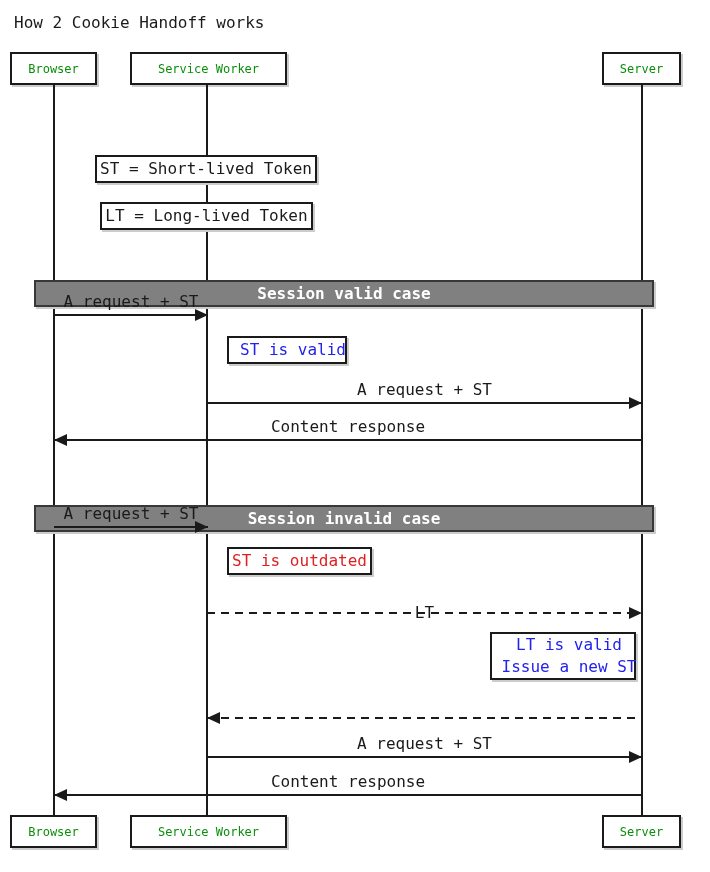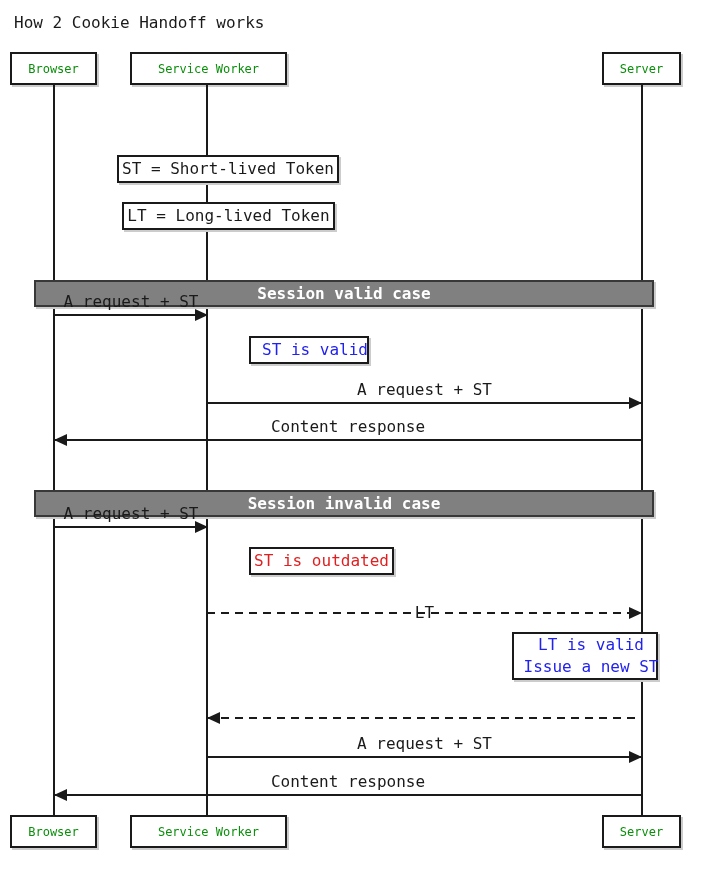--- a/index.html
+++ b/index.html
@@ -21,21 +21,21 @@
     position:absolute;box-sizing:border-box;height:33px;
     border:2px solid var(--line);background:#fff;
     display:flex;align-items:center;justify-content:center;
     font-size:12px;color:var(--participant-text);
     box-shadow:2px 2px 0 #cccccc;
   }
   .lifeline{position:absolute;width:2px;top:85px;height:730px;background:var(--line);}
   .note{
     position:absolute;box-sizing:border-box;border:2px solid var(--line);
     background:#fff;display:flex;flex-direction:column;align-items:center;justify-content:center;
-    font-size:16px;box-shadow:2px 2px 0 #cccccc;line-height:22px;white-space:nowrap;margin-left:22px;
+    font-size:16px;box-shadow:2px 2px 0 #cccccc;line-height:22px;white-space:nowrap;
   }
   .note.blue{color:var(--note-info);padding-left:12px;}
   .note.red{color:var(--note-error);}
   .divider{
     position:absolute;left:34px;width:620px;height:27px;box-sizing:border-box;
     background:var(--divider-bg);border:2px solid #383838;color:var(--divider-text);
     font-weight:bold;font-size:16px;display:flex;align-items:center;justify-content:center;
     box-shadow:2px 2px 0 #cccccc;
     margin-top:29px;
   }
@@ -79,21 +79,21 @@
   <div class="msg-label" style="left:207px;top:380px;width:435px;">A request + ST</div>
   <div class="msg-line" style="left:207px;top:402px;width:435px;">
       <span class="head right"></span>
     </div>
 
   <div class="msg-label" style="left:54px;top:417px;width:588px;">Content response</div>
   <div class="msg-line" style="left:54px;top:439px;width:588px;">
       <span class="head left"></span>
     </div>
 
-  <div class="divider" style="top:461px;">Session invalid case</div>
+  <div class="divider" style="top:476px;">Session invalid case</div>
 
   <div class="msg-label" style="left:54px;top:504px;width:154px;">A request + ST</div>
   <div class="msg-line" style="left:54px;top:526px;width:154px;">
       <span class="head right"></span>
     </div>
 
   <div class="note red" style="left:227px;top:547px;width:145px;height:28px;">ST is outdated</div>
 
   <div class="msg-label" style="left:207px;top:590px;width:435px;margin-top:13px;">LT</div>
   <div class="msg-line dashed" style="left:207px;top:612px;width:435px;">

